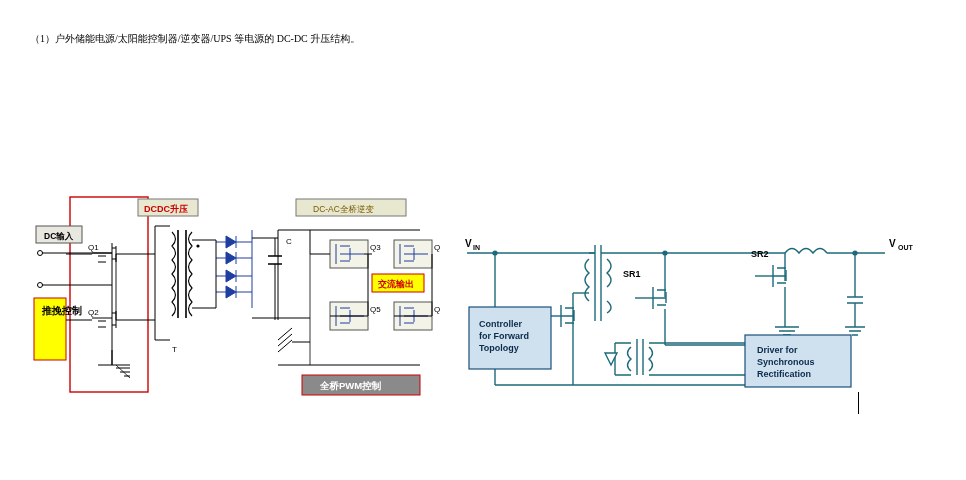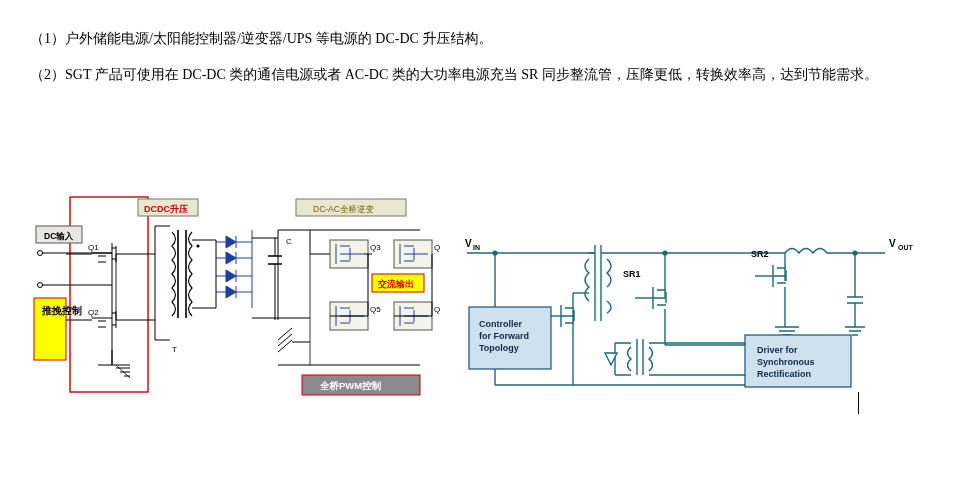--- a/index.html
+++ b/index.html
@@ -17,21 +17,21 @@
   .page {
     position: relative;
     width: 966px;
     height: 480px;
   }
   .text-block {
     position: absolute;
     left: 30px;
     top: 22px;
     width: 920px;
-    font-size: 14px;
+    font-size: 10px;
     line-height: 34px;
     color: #000;
   }
   .para {
     margin: 0 0 2px 0;
     text-align: justify;
   }
 
   
   .figures {
@@ -69,21 +69,20 @@
     background: #000;
   }
 </style>
 </head>
 <body>
 
 <div class="page">
 
   <div class="text-block">
     <p class="para">（1）户外储能电源/太阳能控制器/逆变器/UPS 等电源的 DC-DC 升压结构。</p>
-    <p class="para">（2）SGT 产品可使用在 DC-DC 类的通信电源或者 AC-DC 类的大功率电源充当 SR 同步整流管，压降更低，转换效率高，达到节能需求。</p>
   </div>
 
   <div class="figures">
 
     <div class="fig-left">
       <svg width="420" height="225" viewBox="0 0 420 225" xmlns="http://www.w3.org/2000/svg">
         <g stroke="#000" stroke-width="1" fill="none">
 
           <rect x="50" y="7" width="78" height="195" stroke="#cc0000" stroke-width="1.4"></rect>
 

